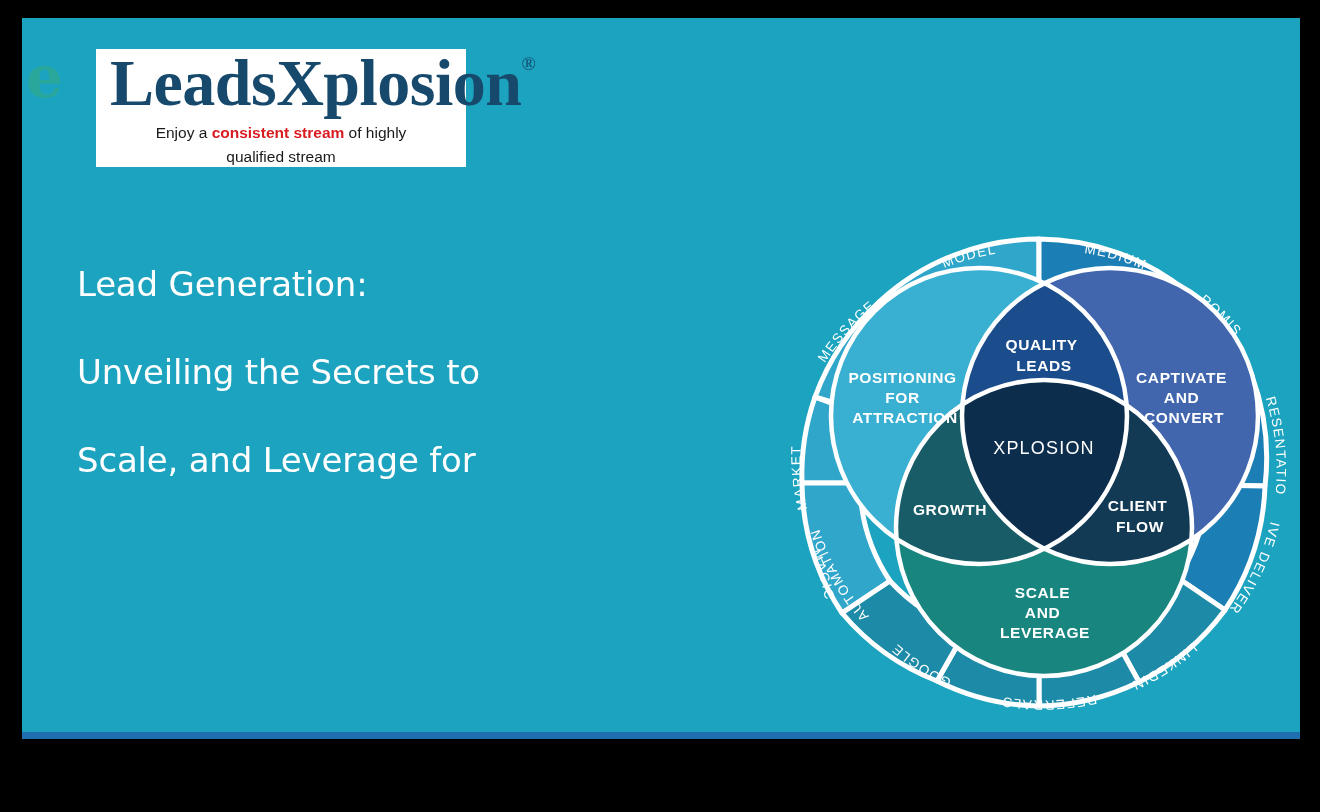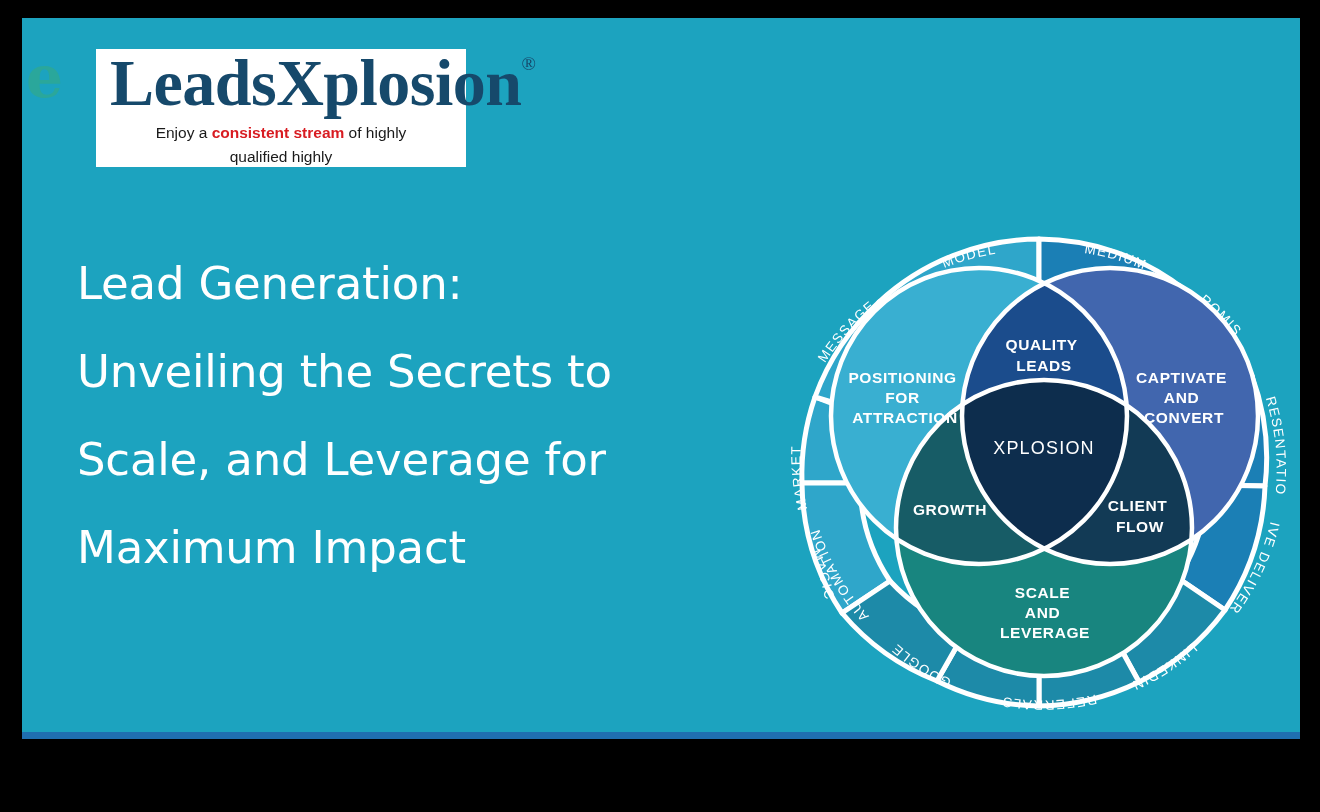--- a/index.html
+++ b/index.html
@@ -67,21 +67,21 @@
   #logo-tagline .nm { color: #1a1a1a; }
 
   
   #headline {
     position: absolute;
     left: 55px; top: 222px;
     width: 680px;
     color: #ffffff;
     font-family: "DejaVu Sans", "Liberation Sans", sans-serif;
     font-weight: 400;
-    font-size: 45px;
+    font-size: 34px;
     line-height: 88px;
     letter-spacing: -0.2px;
   }
   #headline .hl-line { display: block; white-space: nowrap; }
 
   
   #diagram {
     position: absolute;
     left: 735px; top: 180px;
     width: 565px; height: 530px;
@@ -118,29 +118,28 @@
 <div id="slide-frame">
 
   <div id="logo-box">
     <div id="logo-wordmark-row">
       <span id="logo-e-mark">e</span>
       <span id="logo-wordmark">LeadsXplosion</span>
       <span id="logo-reg">®</span>
     </div>
     <div id="logo-tagline">
       <span class="nm">Enjoy a </span><span class="hl">consistent stream</span><span class="nm"> of highly</span><br>
-      <span class="nm">qualified highly</span>
+      <span class="nm">qualified stream</span>
     </div>
   </div>
 
   <div id="headline">
     <span class="hl-line">Lead Generation:</span>
     <span class="hl-line">Unveiling the Secrets to</span>
     <span class="hl-line">Scale, and Leverage for</span>
-    <span class="hl-line">Maximum Impact</span>
   </div>
 
   <div id="diagram">
     <svg viewBox="0 0 565 530" xmlns="http://www.w3.org/2000/svg">
       <defs>
 
         <clipPath id="clipA">
             <circle cx="222" cy="218" r="148"></circle>
           </clipPath>
         <clipPath id="clipB">

